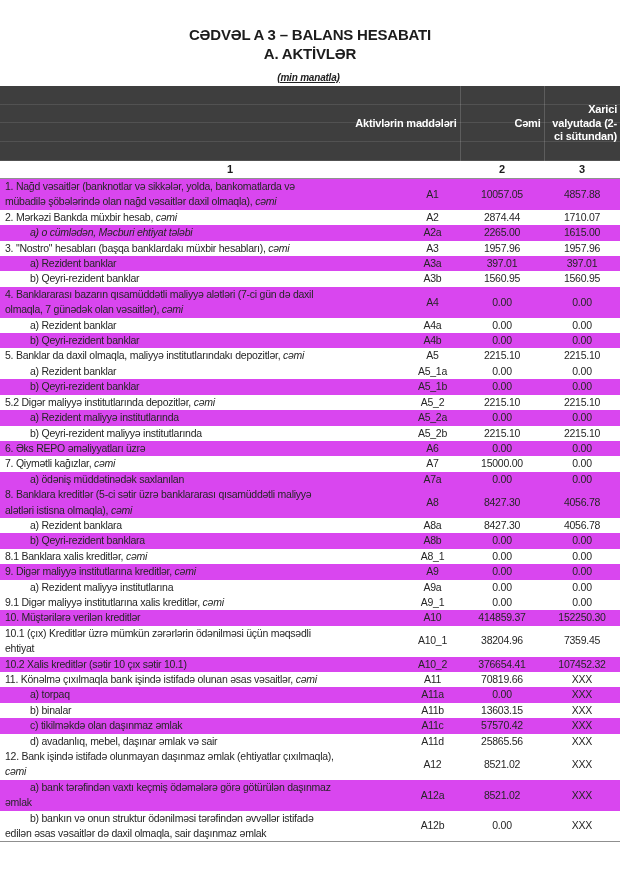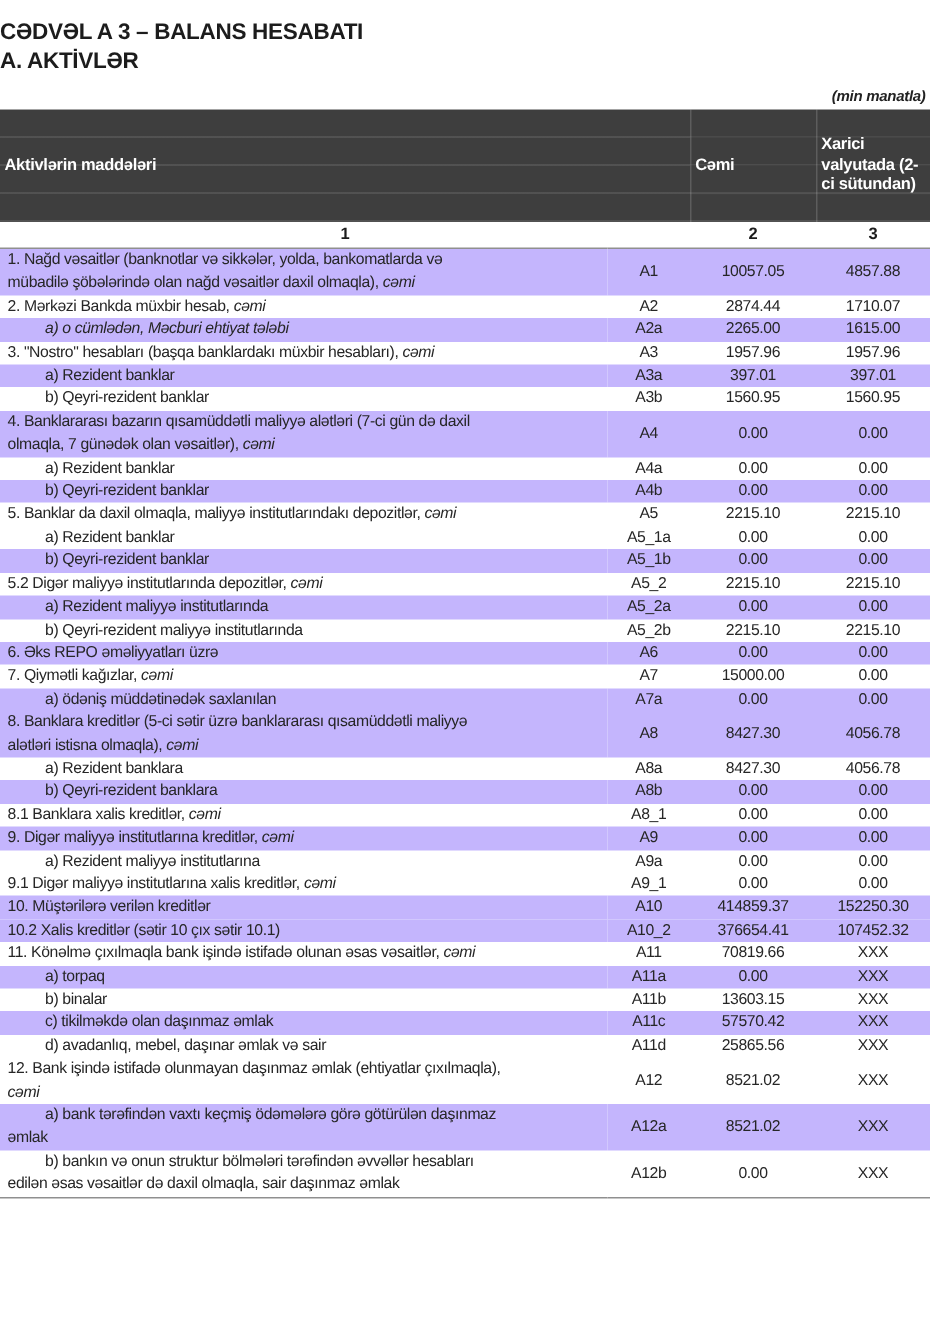--- a/index.html
+++ b/index.html
@@ -2,50 +2,50 @@
 <html><head>
 <meta charset="utf-8">
 <style>
   html,body{margin:0;padding:0}
   body{
     width:620px;height:888px;background:#ffffff;overflow:hidden;
     font-family:"Liberation Sans",sans-serif;color:#262626;
   }
   .page{width:620px;height:888px;position:relative}
   .title{
-    text-align:left;font-weight:bold;font-size:15px;line-height:19px;
-    margin-top:12px;color:#1c1c1c;letter-spacing:-0.2px;
+    text-align:center;font-weight:bold;font-size:15px;line-height:19px;
+    margin-top:25px;color:#1c1c1c;letter-spacing:-0.2px;
   }
   .note{
-    text-align:right;font-style:italic;font-weight:bold;font-size:10px;
-    letter-spacing:-0.2px;margin-top:9px;margin-bottom:3px;padding-right:3px;color:#222;
+    text-align:center;font-style:italic;font-weight:bold;font-size:10px;
+    letter-spacing:-0.2px;margin-top:9px;margin-bottom:3px;padding-right:3px;color:#222;text-decoration:underline;
   }
   table{width:620px;border-collapse:collapse;table-layout:fixed}
   col.c1{width:405px}col.c2{width:55px}col.c3{width:84px}col.c4{width:76px}
   thead th{
     background-color:#3e3e3e;
     background-image:repeating-linear-gradient(to bottom,
       rgba(255,255,255,0) 0 17.75px, rgba(255,255,255,0.10) 17.75px 18.75px);
     color:#ffffff;font-size:11px;font-weight:bold;height:75px;
-    vertical-align:middle;text-align:left;line-height:13.5px;
+    vertical-align:middle;text-align:right;line-height:13.5px;
     letter-spacing:-0.2px;padding:0 3px;margin-top:32px;
   }
   th.sep{border-left:1px solid rgba(255,255,255,0.16)}
   .numrow td{
     font-weight:bold;text-align:center;font-size:11px;height:17px;line-height:17px;
     color:#1c1c1c;padding:0;
   }
   tbody td{
     font-size:10.5px;letter-spacing:-0.25px;padding:0;vertical-align:middle;color:#262626;
   }
   td.c-label{padding-left:5px;padding-right:2px}
   .ln{display:block;line-height:15.4px;white-space:nowrap}
   .indent .ln:first-child{padding-left:25px}
   td.c-code,td.c-total,td.c-foreign{text-align:center;line-height:15.4px}
-  tr.stripe{background:#c4b5fd}
+  tr.stripe{background:#d946ef}
   tbody tr:last-child td{border-bottom:1px solid #8f8f8f}
   i{font-style:italic}
 </style>
 </head>
 <body>
 
 <div class="page">
 
   <div class="title">
     <div>CƏDVƏL A 3 – BALANS HESABATI</div>
@@ -280,20 +280,29 @@
     <td class="c-foreign">0.00</td>
   </tr>
         <tr class="stripe">
     <td class="c-label">
             <span class="ln">10. Müştərilərə verilən kreditlər</span>
           </td>
     <td class="c-code">A10</td>
     <td class="c-total">414859.37</td>
     <td class="c-foreign">152250.30</td>
   </tr>
+        <tr>
+    <td class="c-label">
+            <span class="ln">10.1 (çıx) Kreditlər üzrə mümkün zərərlərin ödənilməsi üçün məqsədli</span>
+            <span class="ln">ehtiyat</span>
+          </td>
+    <td class="c-code">A10_1</td>
+    <td class="c-total">38204.96</td>
+    <td class="c-foreign">7359.45</td>
+  </tr>
         <tr class="stripe">
     <td class="c-label">
             <span class="ln">10.2 Xalis kreditlər (sətir 10 çıx sətir 10.1)</span>
           </td>
     <td class="c-code">A10_2</td>
     <td class="c-total">376654.41</td>
     <td class="c-foreign">107452.32</td>
   </tr>
         <tr>
     <td class="c-label">
@@ -348,21 +357,21 @@
     <td class="c-label indent">
             <span class="ln">a) bank tərəfindən vaxtı keçmiş ödəmələrə görə götürülən daşınmaz</span>
             <span class="ln">əmlak</span>
           </td>
     <td class="c-code">A12a</td>
     <td class="c-total">8521.02</td>
     <td class="c-foreign">XXX</td>
   </tr>
         <tr>
     <td class="c-label indent">
-            <span class="ln">b) bankın və onun struktur bölmələri tərəfindən əvvəllər hesabları</span>
+            <span class="ln">b) bankın və onun struktur ödənilməsi tərəfindən əvvəllər istifadə</span>
             <span class="ln">edilən əsas vəsaitlər də daxil olmaqla, sair daşınmaz əmlak</span>
           </td>
     <td class="c-code">A12b</td>
     <td class="c-total">0.00</td>
     <td class="c-foreign">XXX</td>
   </tr>
       </tbody>
   </table>
 
 </div>

